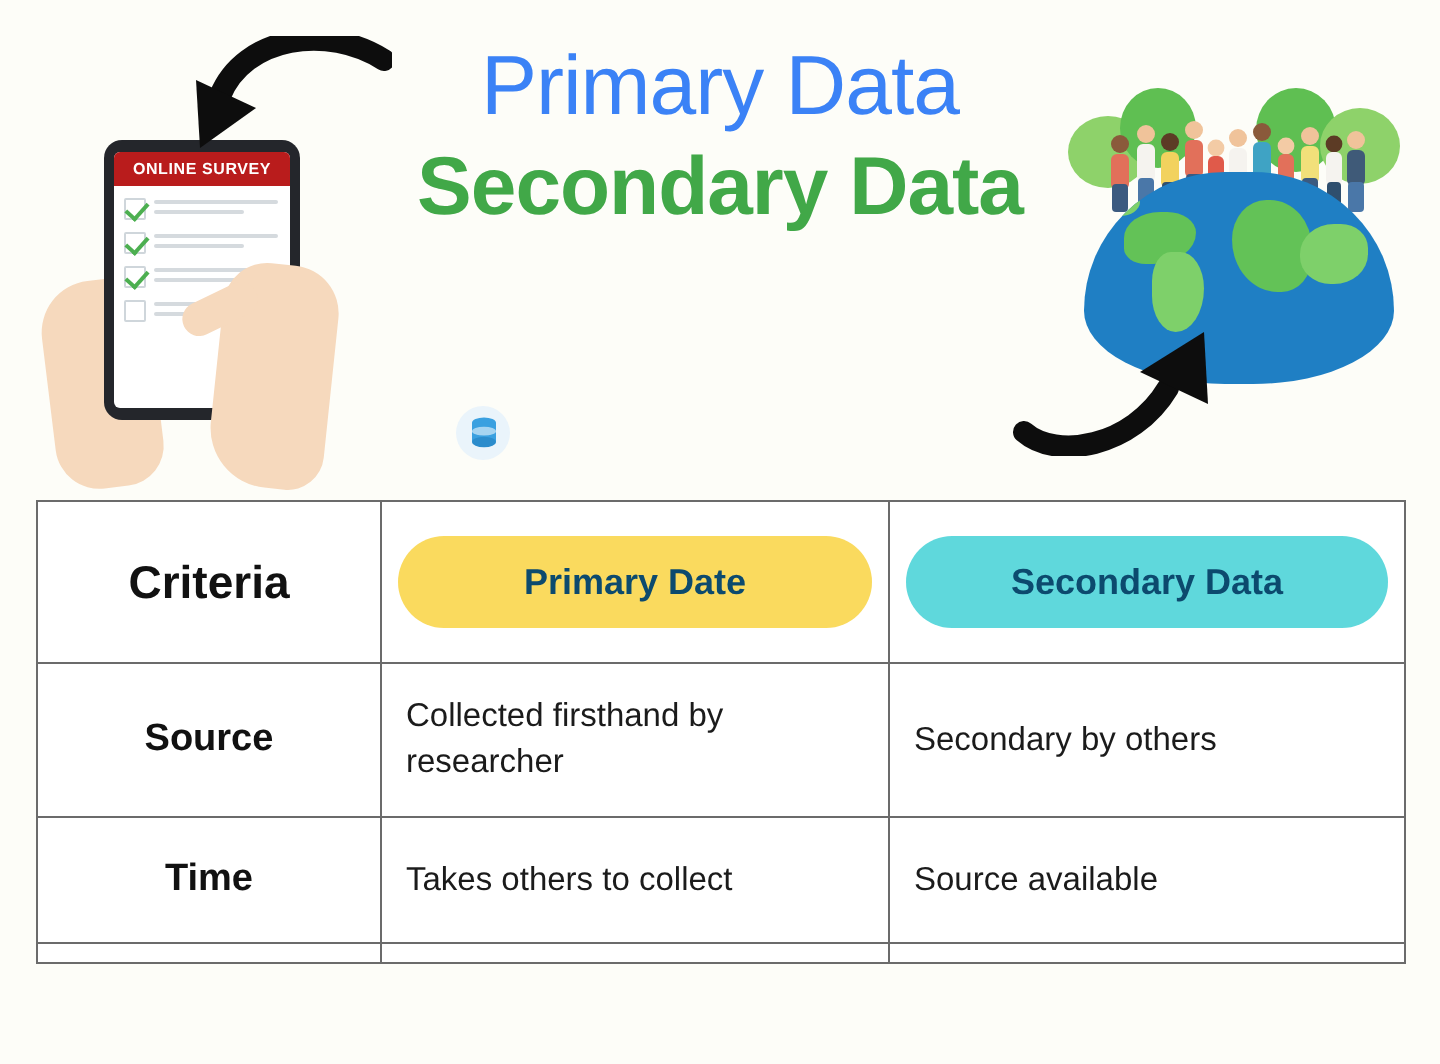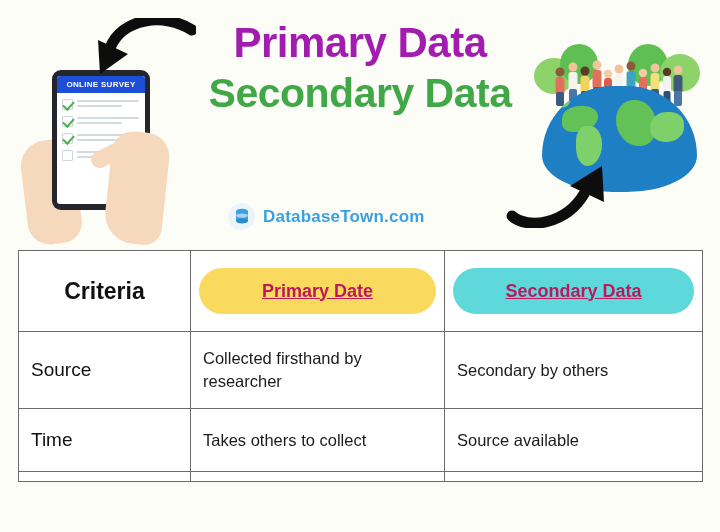--- a/index.html
+++ b/index.html
@@ -12,21 +12,21 @@
   #page { position: relative; width: 720px; height: 532px; background: #fdfdf8; }
 
   
   #hero { position: absolute; left: 0; top: 0; width: 720px; height: 248px; }
 
   .title-block {
     position: absolute; left: 160px; top: 18px; width: 400px;
     text-align: center;
   }
   .title-primary {
-    font-size: 42px; font-weight: bold; color: #a21caf;
+    font-size: 42px; font-weight: normal; color: #3b82f6;
     letter-spacing: -0.5px; line-height: 50px; white-space: nowrap;
   }
   .title-vs {
     font-size: 34px; font-weight: bold; color: #111111;
     line-height: 44px; letter-spacing: 0px;
   }
   .title-secondary {
     font-size: 41px; font-weight: bold; color: #41a848;
     letter-spacing: -0.5px; line-height: 50px; white-space: nowrap;
   }
@@ -43,21 +43,21 @@
   #tablet-art { position: absolute; left: 16px; top: 62px; width: 165px; height: 185px; }
   .tab-body {
     position: absolute; left: 36px; top: 8px; width: 98px; height: 140px;
     background: #24262b; border-radius: 9px;
   }
   .tab-screen {
     position: absolute; left: 5px; top: 6px; width: 88px; height: 128px;
     background: #ffffff; border-radius: 3px; overflow: hidden;
   }
   .survey-header {
-    height: 17px; background: #1d4ed8; color: #fff; font-size: 8px; font-weight: bold;
+    height: 17px; background: #b91c1c; color: #fff; font-size: 8px; font-weight: bold;
     display: flex; align-items: center; justify-content: center; letter-spacing: 0.3px;
   }
   .survey-row { display: flex; align-items: center; gap: 4px; margin: 6px 0 0 5px; }
   .chk {
     width: 11px; height: 11px; border: 1.2px solid #cfd6db; border-radius: 1px;
     position: relative; flex: none; background: #fff;
   }
   .chk.on::after {
     content: ""; position: absolute; left: 2px; top: -1px; width: 5px; height: 9px;
     border: solid #4caf50; border-width: 0 2.2px 2.2px 0; transform: rotate(42deg);
@@ -115,27 +115,27 @@
   }
   .col-criteria { width: 172px; }
   .col-primary  { width: 254px; }
   .col-secondary{ width: 258px; }
 
   .row-head td { height: 70px; padding: 17px 8px; }
   .crit-head { text-align: center; font-size: 23px; font-weight: bold; color: #111; }
   .pill {
     display: flex; align-items: center; justify-content: center;
     height: 46px; border-radius: 25px;
-    font-size: 18px; font-weight: bold; color: #be185d; text-decoration: underline;
+    font-size: 18px; font-weight: bold; color: #0c4a6e;
   }
   .pill-yellow { background: #fada5e; }
   .pill-cyan   { background: #5fd8dc; }
 
   .row-body td { height: 77px; }
-  .rowlabel { text-align: left; font-size: 19px; font-weight: normal; color: #111; }
+  .rowlabel { text-align: center; font-size: 19px; font-weight: bold; color: #111; }
   .cell { font-size: 16.5px; color: #1b1b1b; line-height: 23px; }
   .cell.justify { text-align: justify; text-align-last: left; }
   .row-time td { height: 63px; }
   .row-cut td { height: 10px; }
 </style>
 </head>
 <body>
 
 <div id="page">
 
@@ -192,21 +192,20 @@
 
     <div class="brand">
       <div class="brand-logo">
         <svg width="16" height="18" viewBox="0 0 16 18">
           <ellipse cx="8" cy="3.4" rx="6" ry="2.6" fill="#3aa0e0"></ellipse>
           <rect x="2" y="3.4" width="12" height="9.5" fill="#3aa0e0"></rect>
           <ellipse cx="8" cy="13" rx="6" ry="2.6" fill="#2b8ccc"></ellipse>
           <ellipse cx="8" cy="7.6" rx="6" ry="2.2" fill="#ffffff" opacity="0.55"></ellipse>
         </svg>
       </div>
-      <div class="brand-text">DatabaseTown.com</div>
     </div>
 
     <div id="globe-art">
       <div class="tree t1"></div>
       <div class="tree t2"></div>
       <div class="tree t3"></div>
       <div class="tree t4"></div>
       <div class="people">
         <svg width="136" height="52" viewBox="0 0 136 52">
           <g>

